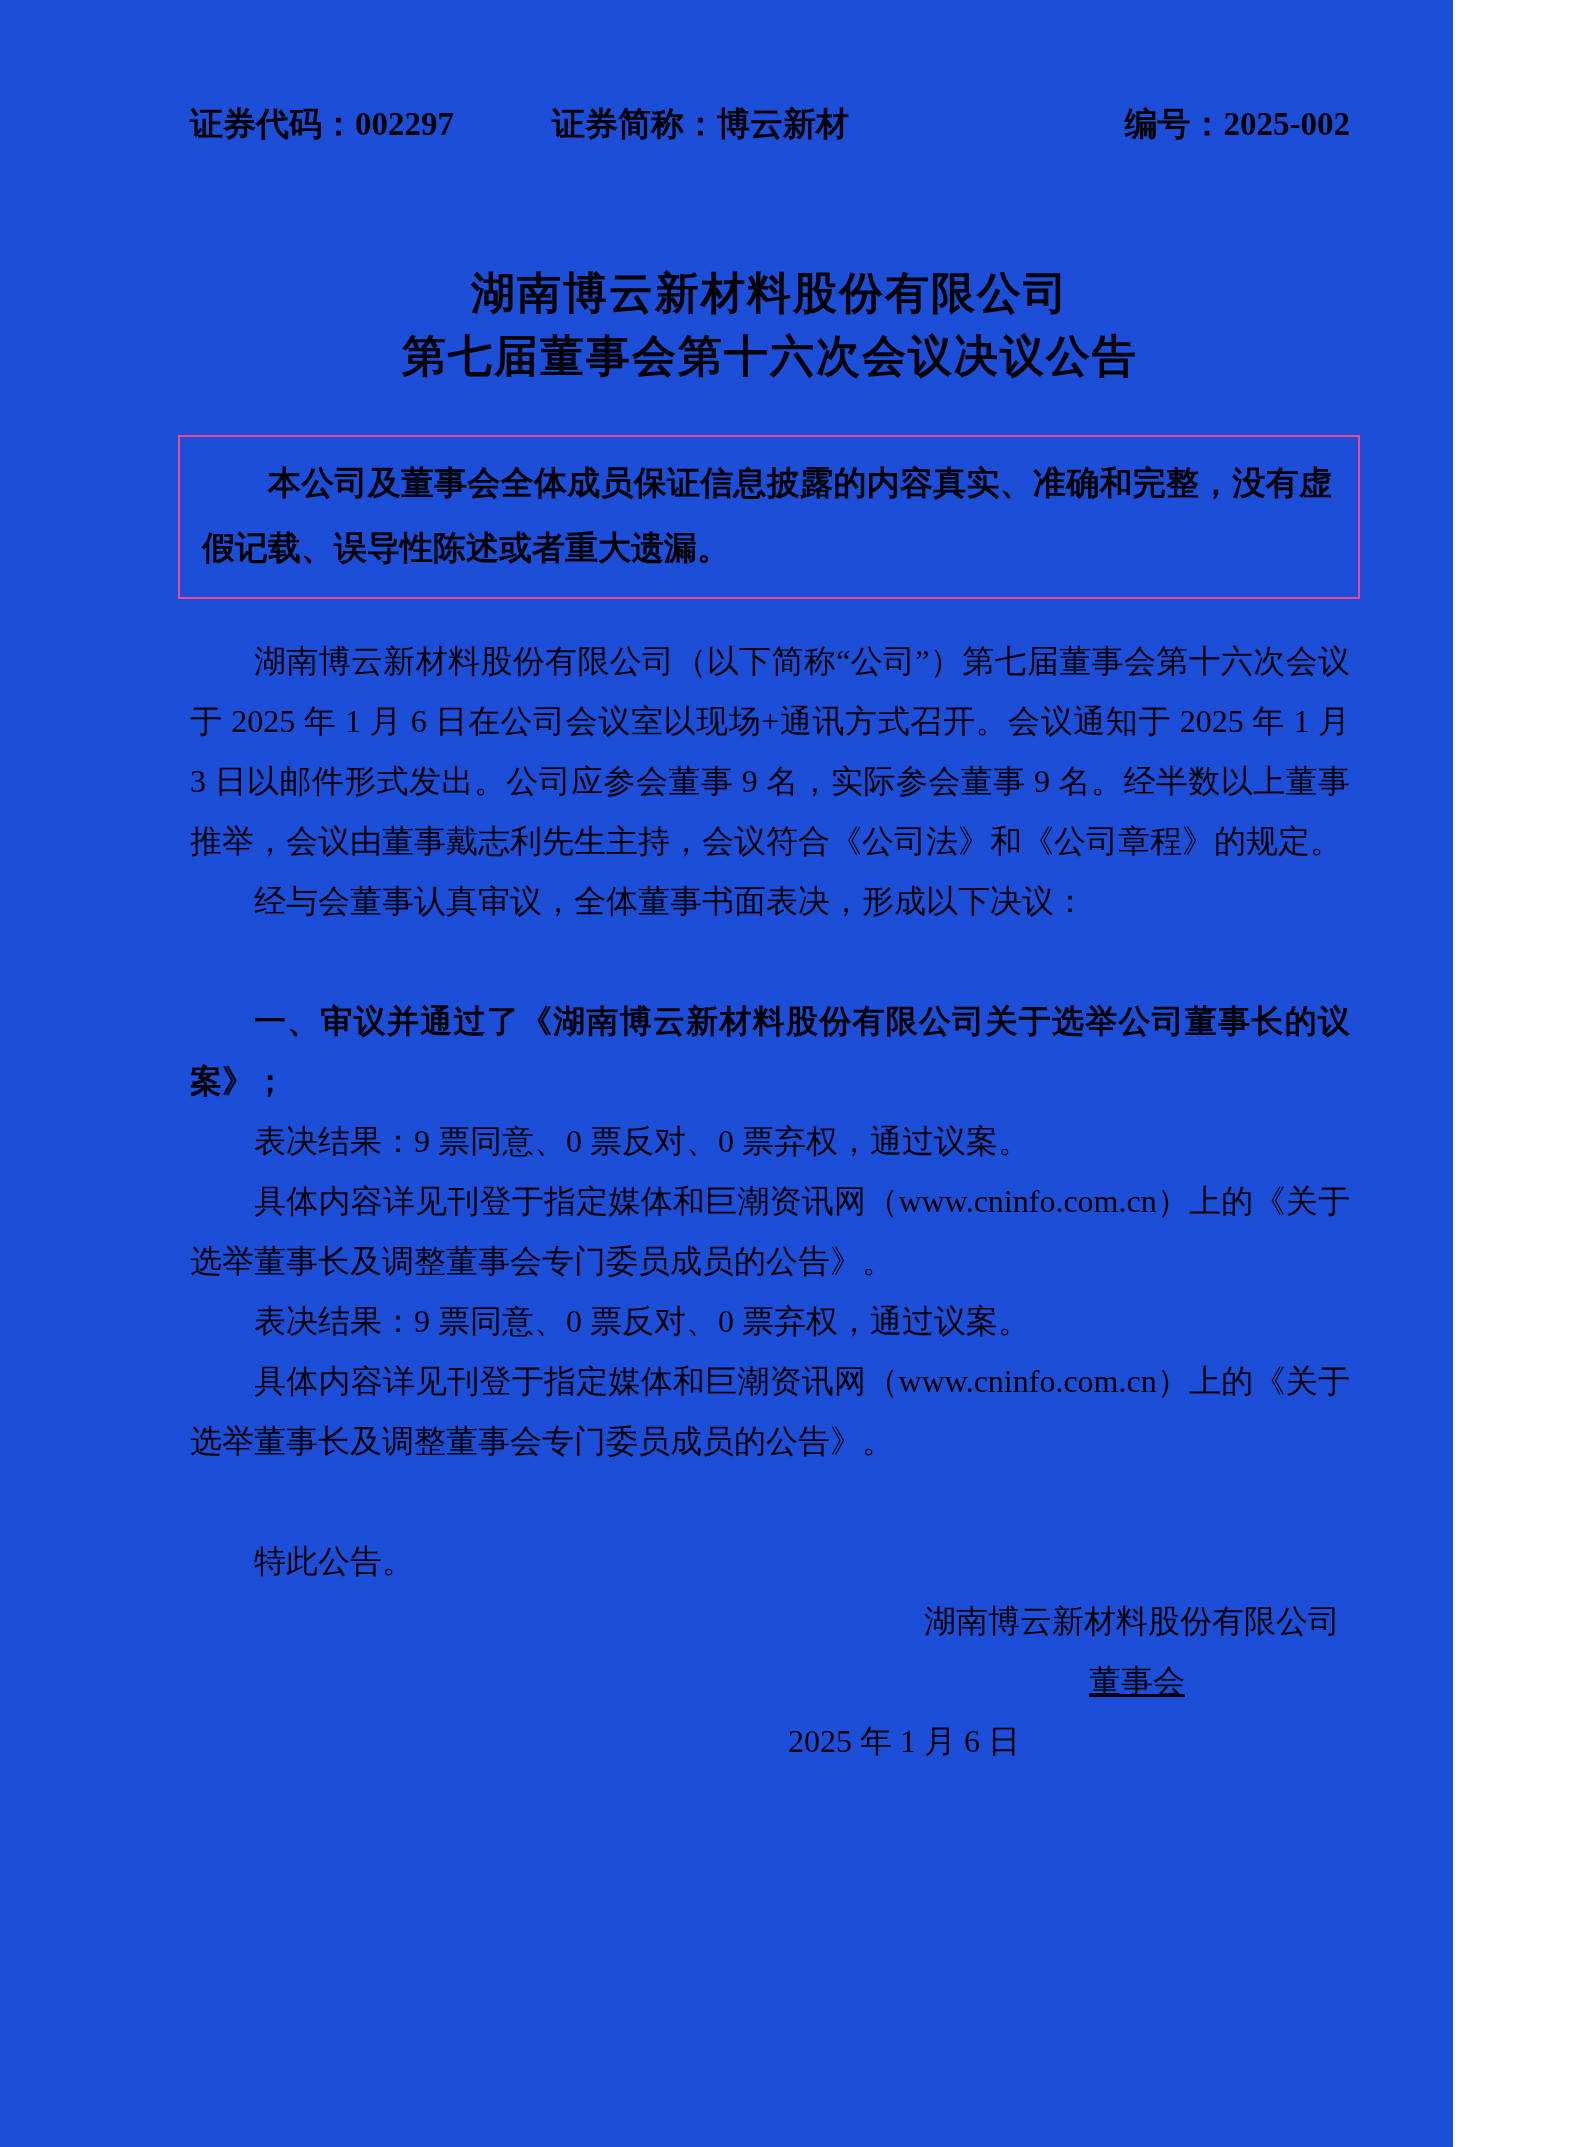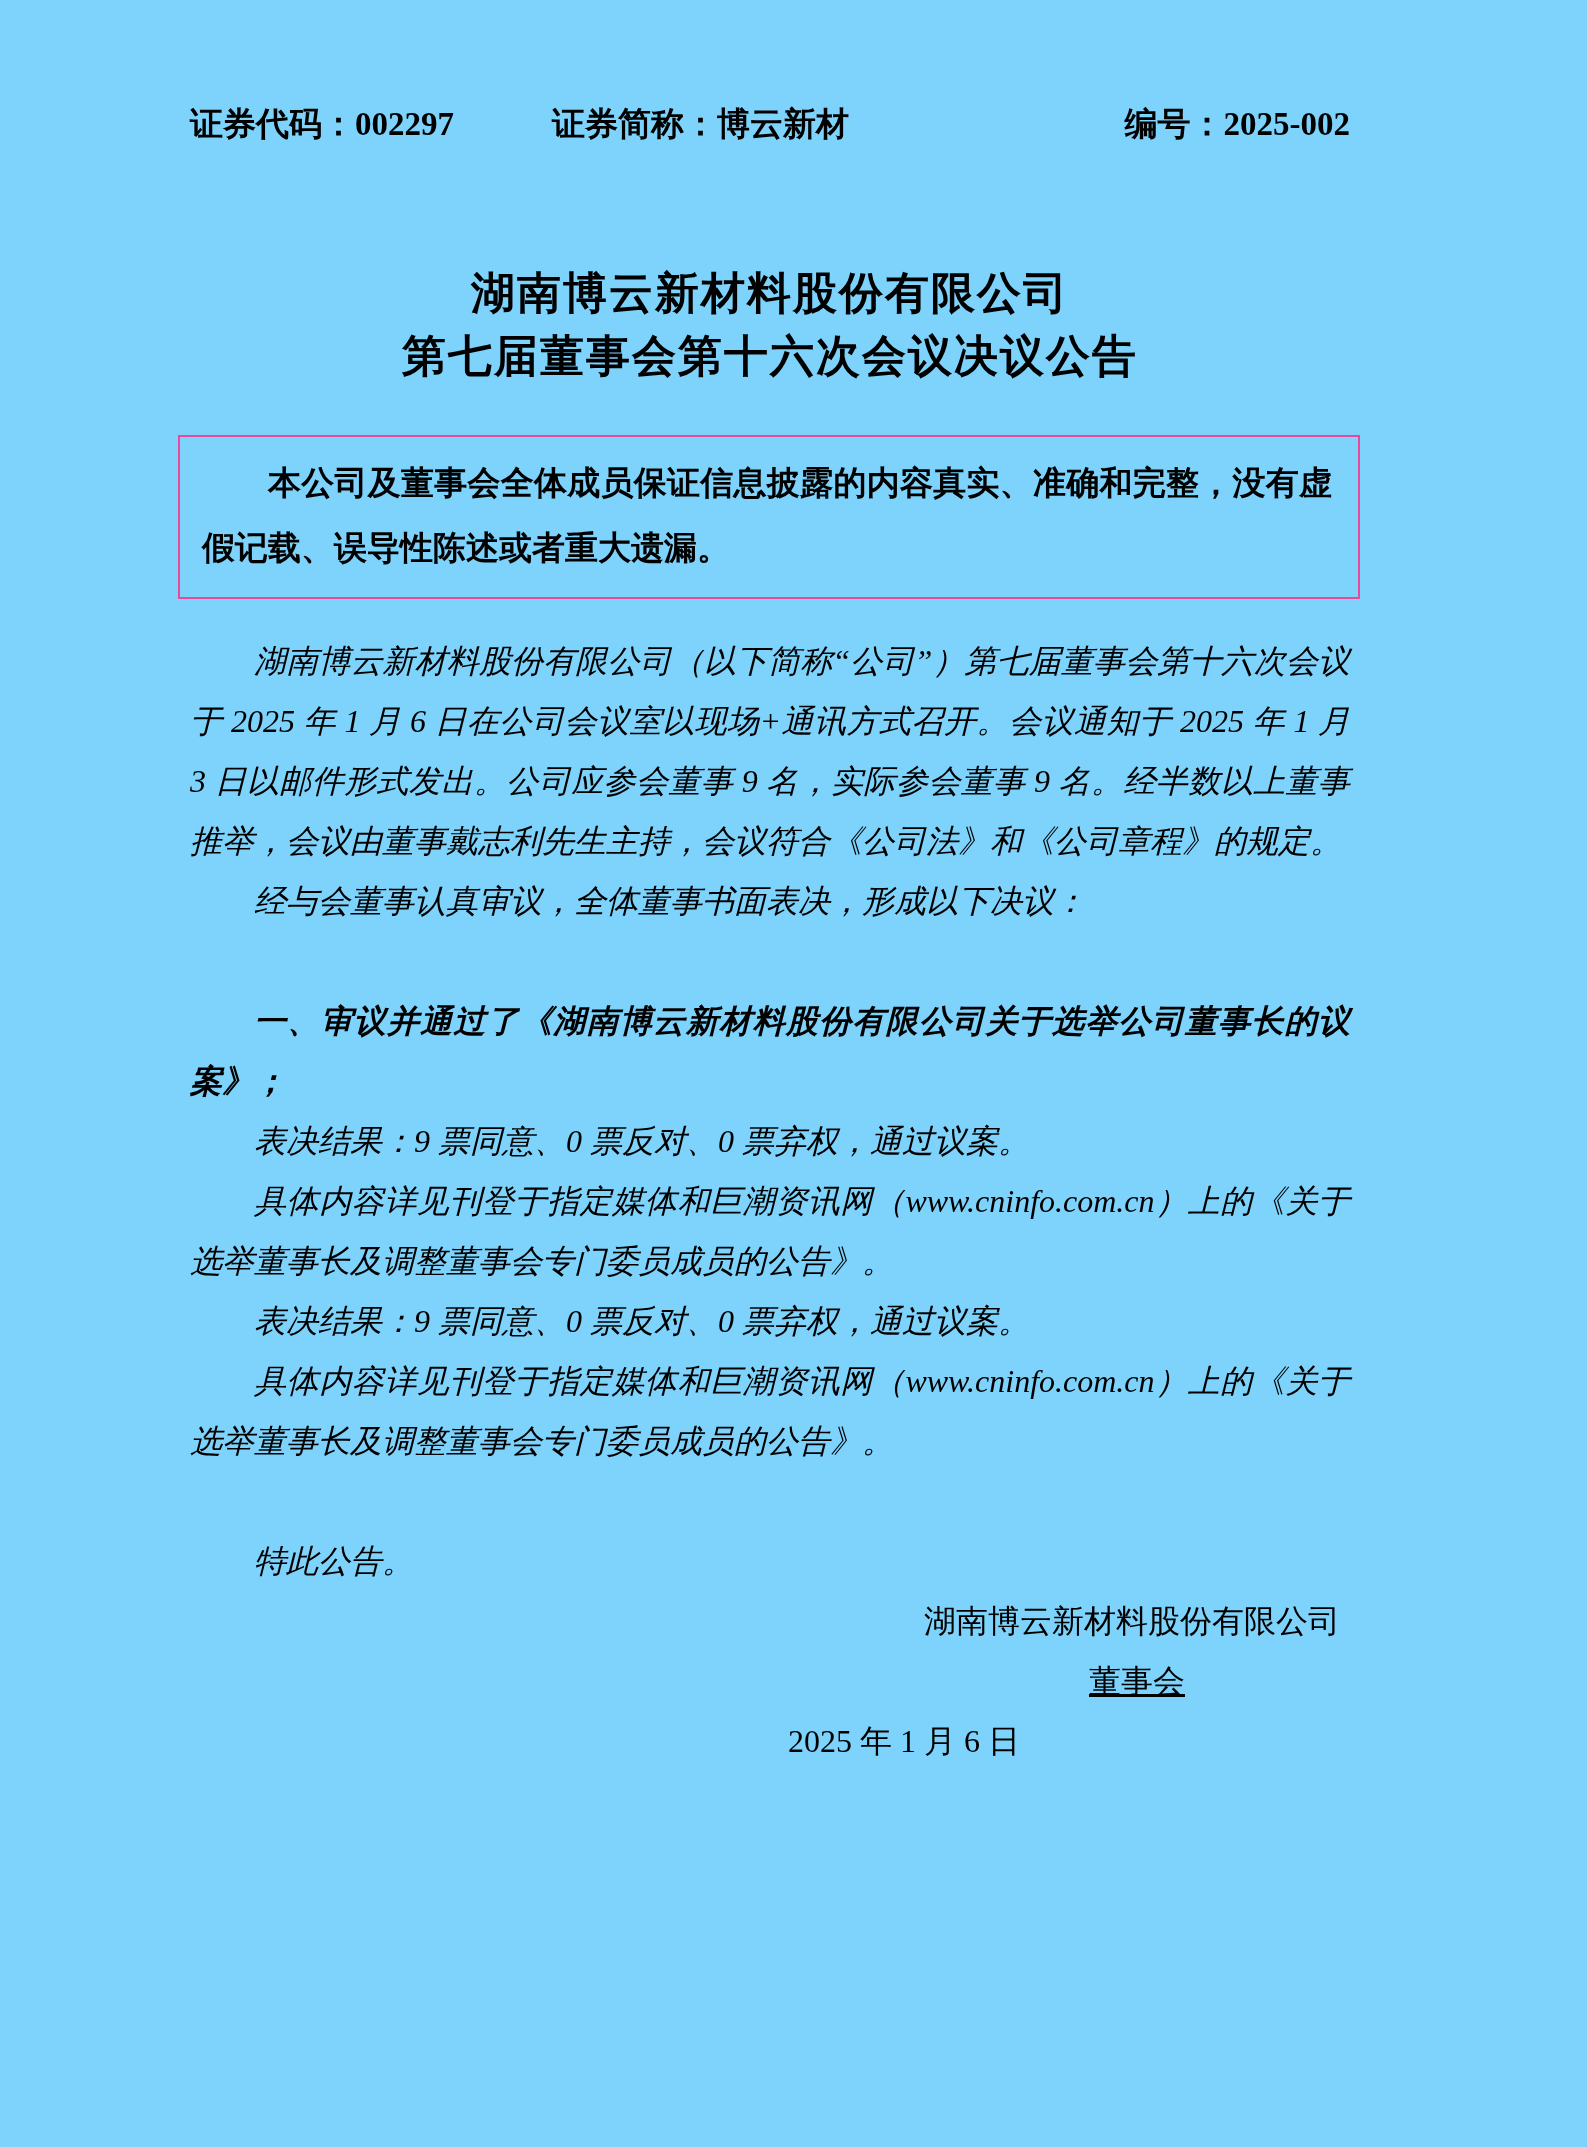--- a/index.html
+++ b/index.html
@@ -2,23 +2,23 @@
 <html><head>
 <meta charset="utf-8">
 <style>
   html, body {
     margin: 0;
     padding: 0;
     background: #ffffff;
   }
   .page {
     position: relative;
-    width: 1587px;
+    width: 1453px;
     height: 2147px;
-    background: #7dd3fc;
+    background: #1d4ed8;
     color: #000000;
     font-family: "Liberation Serif", "DejaVu Serif", serif;
     overflow: hidden;
   }
   .content {
     position: absolute;
     left: 190px;
     top: 0;
     width: 1160px;
   }
@@ -55,21 +55,20 @@
     line-height: 65px;
     text-align: justify;
     text-indent: 2em;
   }
   .body-p {
     margin: 0;
     font-size: 32px;
     line-height: 60px;
     text-align: justify;
     text-indent: 2em;
-    font-style: italic;
   }
   .first-body { margin-top: 32px; }
   .heading {
     font-weight: bold;
     margin-top: 60px;
   }
   .closing { margin-top: 60px; }
   .signature p {
     margin: 0;
     font-size: 32px;

